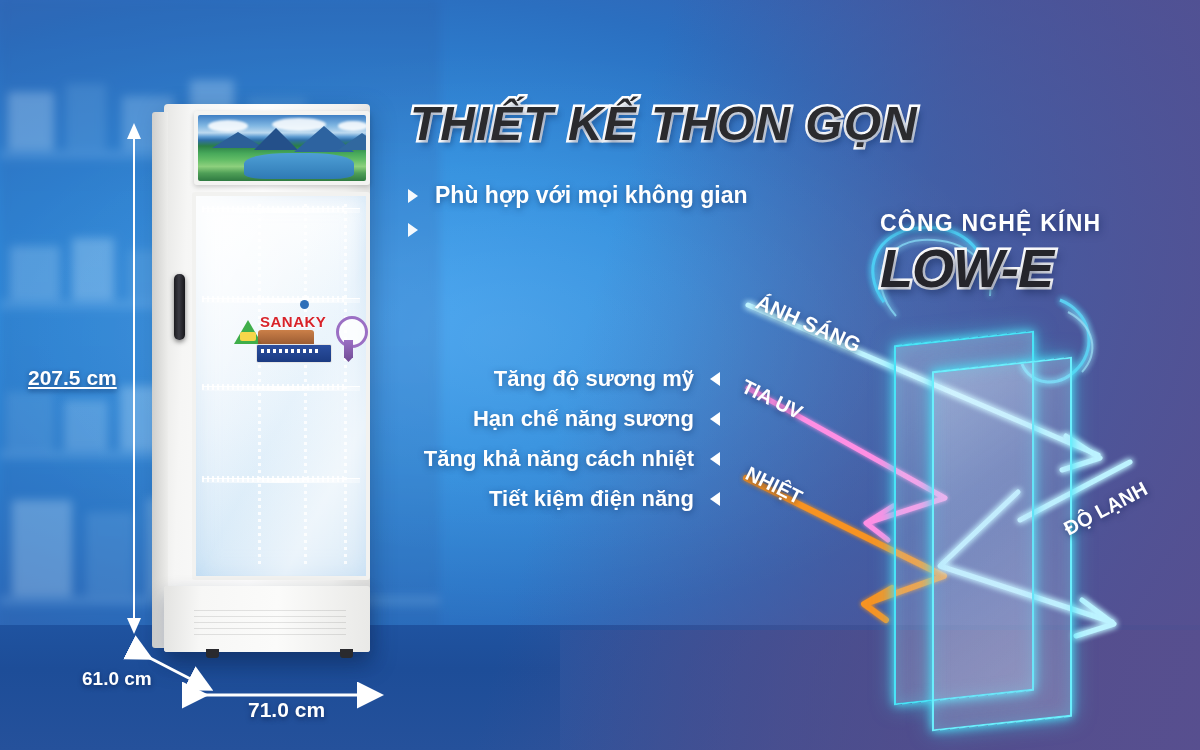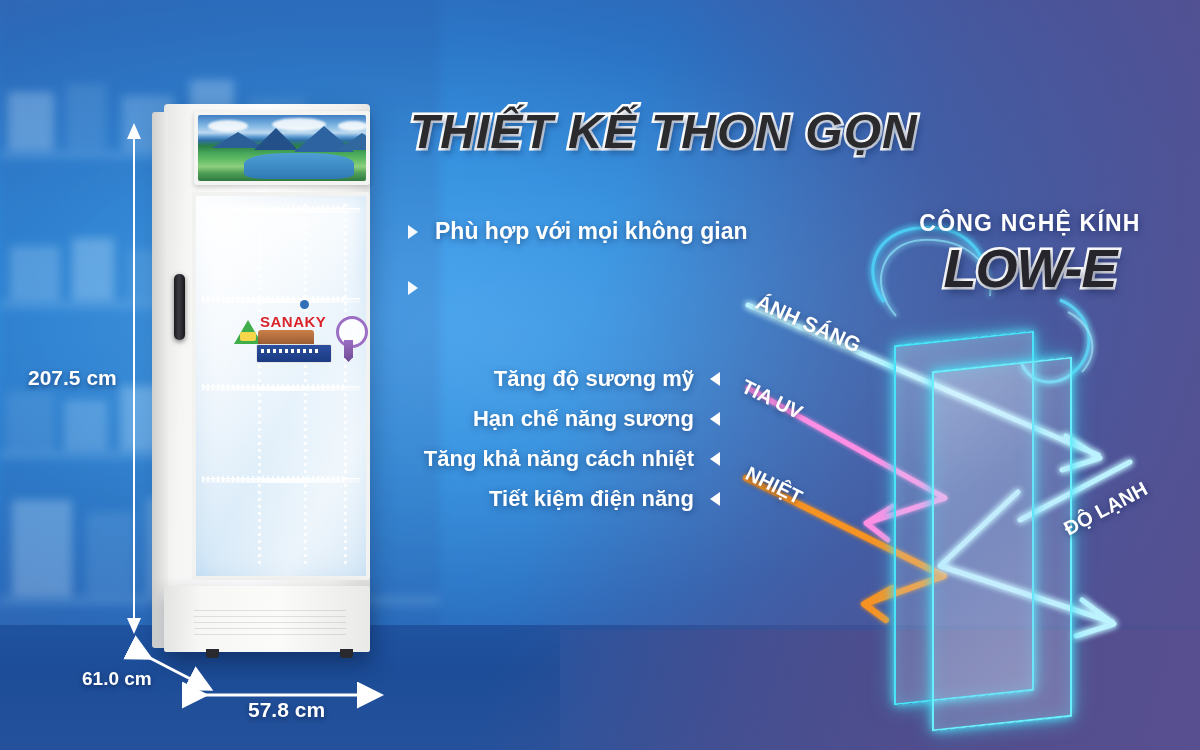--- a/index.html
+++ b/index.html
@@ -99,44 +99,44 @@
       rgba(0,0,0,.10) 0 1px, rgba(255,255,255,0) 1px 6px);}
   .foot{position:absolute;top:545px;width:13px;height:9px;background:#2a2a2e;border-radius:0 0 3px 3px;}
 
   
   .dim-line{position:absolute;background:#ffffff;}
   .dim-arrow{position:absolute;width:0;height:0;border-style:solid;border-color:transparent;}
   .dim-label{position:absolute;color:#fff;font-weight:bold;white-space:nowrap;
     text-shadow:0 2px 5px rgba(0,20,60,.55);}
 
   
-  #headline{position:absolute;left:410px;top:108px;
+  #headline{position:absolute;left:410px;top:100px;
     font:italic 900 48px/1 "Liberation Sans",sans-serif;
     color:#2b2b2e;letter-spacing:1px;white-space:nowrap;
     -webkit-text-stroke:5px #ffffff;paint-order:stroke fill;
     text-shadow:3px 5px 6px rgba(10,40,90,.45);}
   .bullet-list{position:absolute;left:408px;top:182px;}
-  .bl-row{display:flex;align-items:center;margin-bottom:14px;margin-top:36px;}
+  .bl-row{display:flex;align-items:center;margin-bottom:14px;}
   .bl-tri{width:0;height:0;border-style:solid;border-color:transparent;
     border-left:10px solid #ffffff;border-top:7px solid transparent;border-bottom:7px solid transparent;
     margin-right:14px;opacity:.95;}
   .bl-text{color:#fff;font-size:23px;font-weight:bold;white-space:nowrap;
     text-shadow:0 2px 6px rgba(10,40,90,.5);}
 
   
   #features{position:absolute;left:380px;top:366px;width:340px;text-align:right;}
   .ft-row{display:flex;align-items:center;justify-content:flex-end;margin-bottom:14px;}
   .ft-text{color:#fff;font-size:22px;font-weight:bold;white-space:nowrap;
     text-shadow:0 2px 6px rgba(10,40,90,.5);}
   .ft-tri{width:0;height:0;border-style:solid;border-color:transparent;
     border-right:10px solid #ffffff;border-top:7px solid transparent;border-bottom:7px solid transparent;
     margin-left:13px;}
 
   
-  #lowe-wrap{position:absolute;left:880px;top:212px;width:300px;text-align:center;}
+  #lowe-wrap{position:absolute;left:880px;top:212px;width:300px;}
   #lowe-title{font:900 23px/1 "Liberation Sans",sans-serif;color:#fff;letter-spacing:1.2px;
     text-shadow:0 2px 8px rgba(10,30,80,.6);}
   #lowe-word{margin-top:6px;font:italic 900 54px/1 "Liberation Sans",sans-serif;
     color:#25252b;letter-spacing:-1px;
     -webkit-text-stroke:5px #ffffff;paint-order:stroke fill;
     text-shadow:3px 5px 8px rgba(5,20,60,.5);}
 
   
   #glass{position:absolute;left:888px;top:330px;width:210px;height:380px;}
   .pane{position:absolute;border:2.5px solid #49e4f7;
@@ -230,21 +230,21 @@
     <div class="handle"></div>
     <div class="fr-base"></div>
     <div class="vent"></div>
     <div class="foot" style="left:54px;"></div>
     <div class="foot" style="left:188px;"></div>
   </div>
 
   <div class="dim-line" style="left:133px;top:134px;width:2px;height:488px;"></div>
   <div class="dim-arrow" style="left:127px;top:120px;border-left:7px solid transparent;border-right:7px solid transparent;border-bottom:16px solid #fff;"></div>
   <div class="dim-arrow" style="left:127px;top:618px;border-left:7px solid transparent;border-right:7px solid transparent;border-top:16px solid #fff;"></div>
-  <div class="dim-label" style="left:28px;top:366px;font-size:21px;">207.5 cm</div>
+  <div class="dim-label" style="left:28px;top:366px;font-size:21px;text-decoration:underline;">207.5 cm</div>
 
   <svg class="rays">
     <defs>
       <marker id="whArrow" markerWidth="9" markerHeight="9" refX="7" refY="4.5" orient="auto">
         <path d="M0,0 L9,4.5 L0,9 Z" fill="#ffffff"></path>
       </marker>
       <filter id="glowC" x="-60%" y="-60%" width="220%" height="220%">
         <feGaussianBlur stdDeviation="3.4" result="b"></feGaussianBlur>
           <feMerge>
             <feMergeNode in="b"></feMergeNode>
@@ -288,21 +288,21 @@
     </g>
 
     <g filter="url(#glowC)">
       <path d="M1018,492 L940,566 L1112,622" fill="none" stroke="#bdf3ff" stroke-width="5" stroke-linecap="round" stroke-linejoin="round"></path>
       <path d="M1082,600 L1114,624 L1076,636" fill="none" stroke="#bdf3ff" stroke-width="5" stroke-linecap="round" stroke-linejoin="round"></path>
       <line x1="1130" y1="462" x2="1020" y2="520" stroke="#bdf3ff" stroke-width="5" stroke-linecap="round"></line>
     </g>
   </svg>
 
   <div class="dim-label" style="left:82px;top:668px;font-size:19px;">61.0 cm</div>
-  <div class="dim-label" style="left:248px;top:698px;font-size:21px;">57.8 cm</div>
+  <div class="dim-label" style="left:248px;top:698px;font-size:21px;">71.0 cm</div>
 
   <div id="headline">THIẾT KẾ THON GỌN</div>
   <div class="bullet-list">
     <div class="bl-row">
       <span class="bl-tri"></span>
       <span class="bl-text">Phù hợp với mọi không gian</span>
     </div>
     <div class="bl-row">
       <span class="bl-tri"></span>
     </div>

